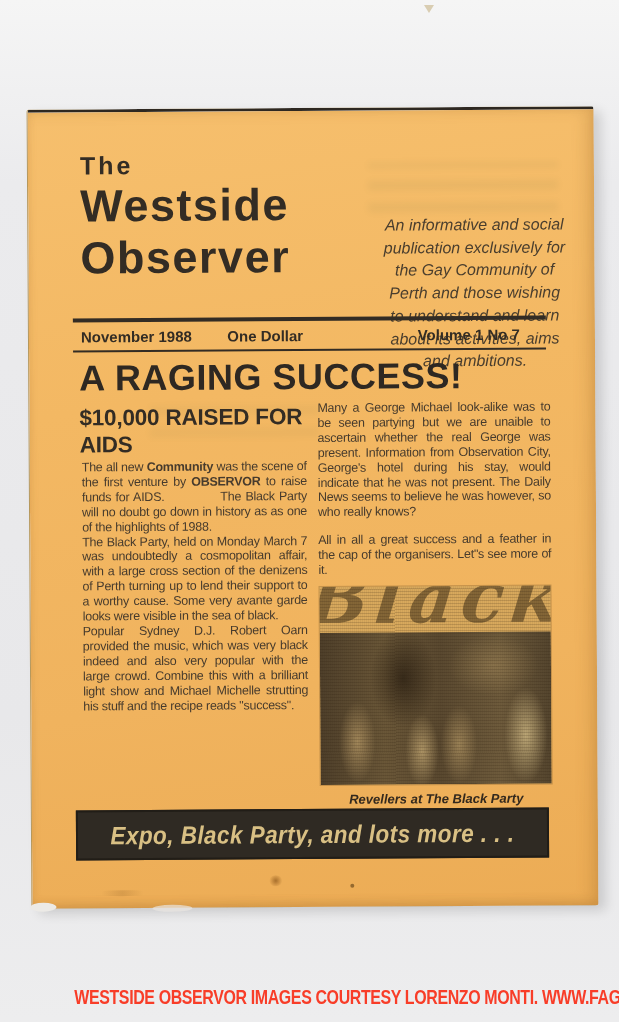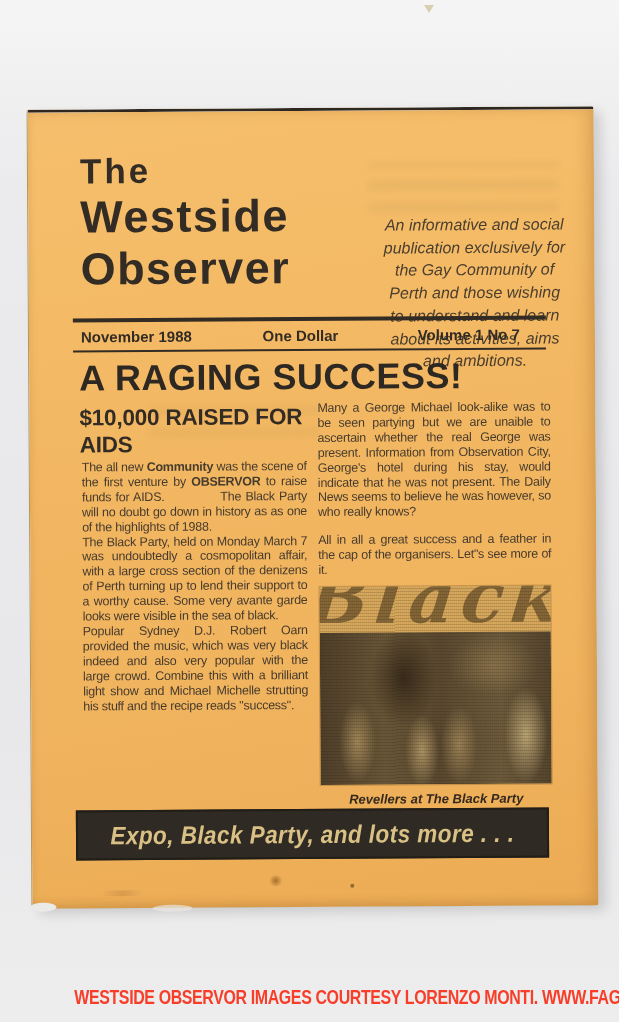--- a/index.html
+++ b/index.html
@@ -21,35 +21,35 @@
     color:#3a3128;
   }
   .page-edge-chip{position:absolute;left:-2px;bottom:-3px;width:26px;height:9px;background:#eceae6;border-radius:50%;}
   .page-edge-chip2{position:absolute;left:120px;bottom:-4px;width:40px;height:7px;background:#e9e6e1;border-radius:50%;opacity:.7;}
   .ghost{position:absolute;opacity:0.06;filter:blur(3px);background:
     repeating-linear-gradient(0deg,#4a5a34 0 10px,transparent 10px 22px);}
   .ghost-a{left:340px;top:52px;width:190px;height:50px;}
   .ghost-b{left:120px;top:292px;width:170px;height:34px;opacity:0.045;}
   
   .masthead{position:absolute;left:52px;top:40px;color:#332c24;}
-  .m-the{font-size:35px;font-weight:bold;letter-spacing:3px;line-height:1.1;}
+  .m-the{font-size:25px;font-weight:bold;letter-spacing:3px;line-height:1.1;}
   .m-big{font-size:45px;font-weight:bold;letter-spacing:1.5px;line-height:1.16;}
   .tagline{
     position:absolute;left:352px;top:104px;width:188px;text-align:center;
     font-style:italic;font-size:16px;line-height:1.42;color:#4a3e2e;
   }
   .rule-thick{position:absolute;left:44px;top:206px;width:473px;height:4px;background:#332c24;}
   .rule-thin {position:absolute;left:44px;top:238px;width:473px;height:2px;background:#332c24;}
   .dateline{
     position:absolute;left:44px;top:211px;width:473px;height:26px;
     display:flex;align-items:center;font-weight:bold;font-size:15px;color:#332c24;
     padding:0;box-sizing:border-box;
   }
   .dl-date{flex:1;text-align:left;padding-left:8px;}
-  .dl-price{flex:1;text-align:center;}
+  .dl-price{flex:1;}
   .dl-volume{flex:1;text-align:right;padding-right:26px;}
   
   .headline{position:absolute;left:50px;top:245px;font-size:36px;font-weight:bold;
     letter-spacing:0.5px;color:#2e2822;white-space:nowrap;}
   .subheadline{position:absolute;left:50px;top:292px;width:258px;font-size:22.5px;
     font-weight:bold;line-height:1.22;color:#332c24;letter-spacing:-0.2px;}
   .col{font-size:12.5px;line-height:14.9px;text-align:justify;color:#473b2d;letter-spacing:-0.25px;}
   .col p{margin:0;}
   .col-left{position:absolute;left:52px;top:348px;width:225px;}
   .col-right{position:absolute;left:288px;top:290px;width:233px;}

